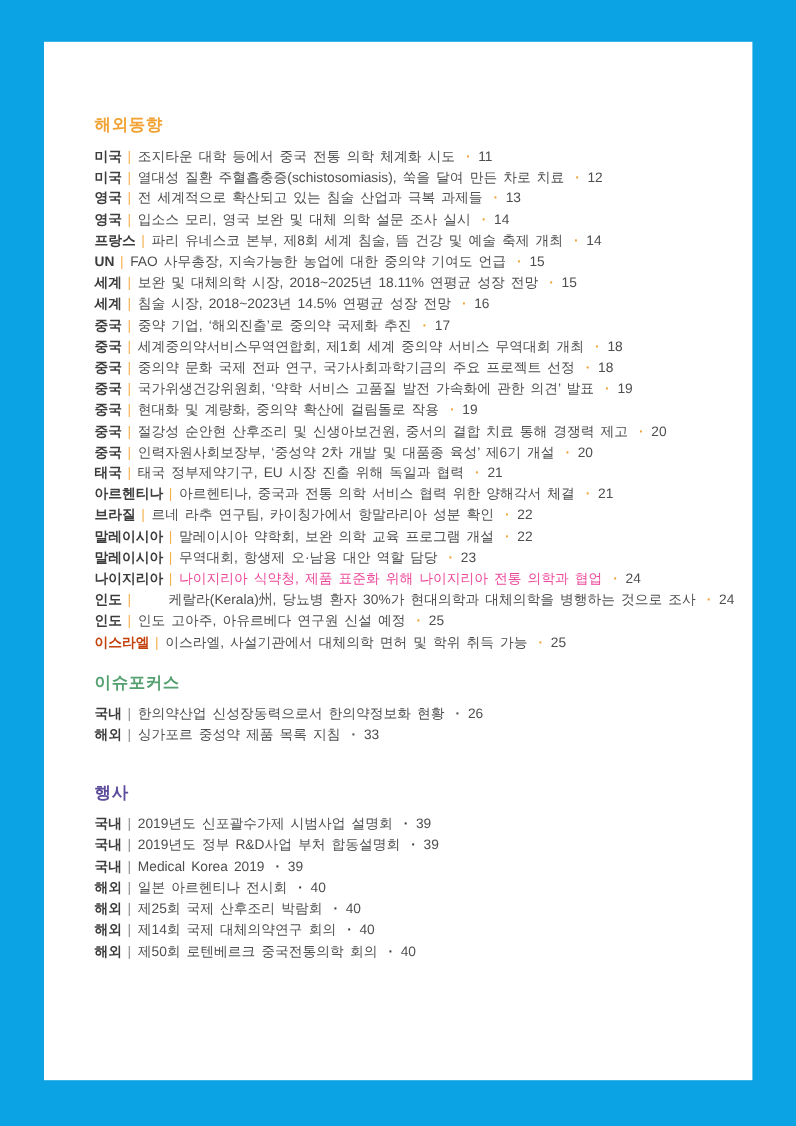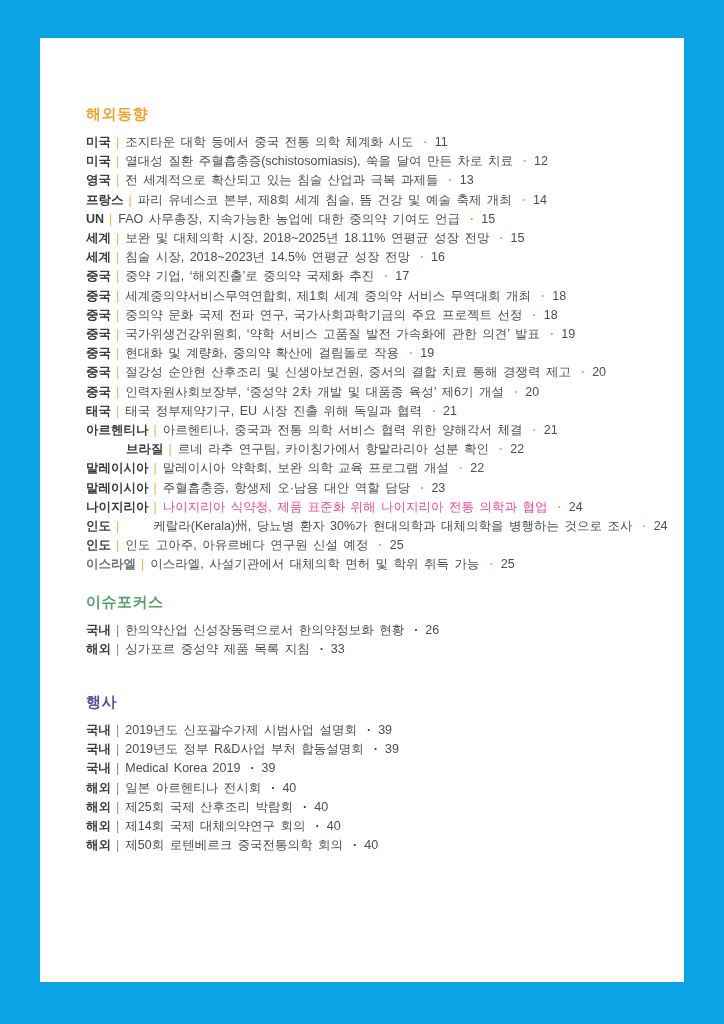--- a/index.html
+++ b/index.html
@@ -72,20 +72,21 @@
     <div id="sections">
   <section class="toc-section sec-0">
     <h2 class="section-title" style="color: rgb(242, 162, 51);">해외동향</h2>
     <ul class="toc-list">
   <li class="toc-item"><span class="label" style="color: rgb(60, 60, 60);">미국</span><span class="pipe" style="color: rgb(245, 174, 76);">|</span><span class="text" style="color: rgb(78, 78, 78);">조지타운 대학 등에서 중국 전통 의학 체계화 시도</span><span class="bullet" style="color: rgb(240, 164, 56);">·</span><span class="pagenum" style="color: rgb(78, 78, 78);">11</span></li>
 
   <li class="toc-item"><span class="label" style="color: rgb(60, 60, 60);">미국</span><span class="pipe" style="color: rgb(245, 174, 76);">|</span><span class="text" style="color: rgb(78, 78, 78);">열대성 질환 주혈흡충증(schistosomiasis), 쑥을 달여 만든 차로 치료</span><span class="bullet" style="color: rgb(240, 164, 56);">·</span><span class="pagenum" style="color: rgb(78, 78, 78);">12</span></li>
 
   <li class="toc-item"><span class="label" style="color: rgb(60, 60, 60);">영국</span><span class="pipe" style="color: rgb(245, 174, 76);">|</span><span class="text" style="color: rgb(78, 78, 78);">전 세계적으로 확산되고 있는 침술 산업과 극복 과제들</span><span class="bullet" style="color: rgb(240, 164, 56);">·</span><span class="pagenum" style="color: rgb(78, 78, 78);">13</span></li>
 
+  <li class="toc-item"><span class="label" style="color: rgb(60, 60, 60);">영국</span><span class="pipe" style="color: rgb(245, 174, 76);">|</span><span class="text" style="color: rgb(78, 78, 78);">입소스 모리, 영국 보완 및 대체 의학 설문 조사 실시</span><span class="bullet" style="color: rgb(240, 164, 56);">·</span><span class="pagenum" style="color: rgb(78, 78, 78);">14</span></li>
 
   <li class="toc-item"><span class="label" style="color: rgb(60, 60, 60);">프랑스</span><span class="pipe" style="color: rgb(245, 174, 76);">|</span><span class="text" style="color: rgb(78, 78, 78);">파리 유네스코 본부, 제8회 세계 침술, 뜸 건강 및 예술 축제 개최</span><span class="bullet" style="color: rgb(240, 164, 56);">·</span><span class="pagenum" style="color: rgb(78, 78, 78);">14</span></li>
 
   <li class="toc-item"><span class="label" style="color: rgb(60, 60, 60);">UN</span><span class="pipe" style="color: rgb(245, 174, 76);">|</span><span class="text" style="color: rgb(78, 78, 78);">FAO 사무총장, 지속가능한 농업에 대한 중의약 기여도 언급</span><span class="bullet" style="color: rgb(240, 164, 56);">·</span><span class="pagenum" style="color: rgb(78, 78, 78);">15</span></li>
 
   <li class="toc-item"><span class="label" style="color: rgb(60, 60, 60);">세계</span><span class="pipe" style="color: rgb(245, 174, 76);">|</span><span class="text" style="color: rgb(78, 78, 78);">보완 및 대체의학 시장, 2018~2025년 18.11% 연평균 성장 전망</span><span class="bullet" style="color: rgb(240, 164, 56);">·</span><span class="pagenum" style="color: rgb(78, 78, 78);">15</span></li>
 
   <li class="toc-item"><span class="label" style="color: rgb(60, 60, 60);">세계</span><span class="pipe" style="color: rgb(245, 174, 76);">|</span><span class="text" style="color: rgb(78, 78, 78);">침술 시장, 2018~2023년 14.5% 연평균 성장 전망</span><span class="bullet" style="color: rgb(240, 164, 56);">·</span><span class="pagenum" style="color: rgb(78, 78, 78);">16</span></li>
 
   <li class="toc-item"><span class="label" style="color: rgb(60, 60, 60);">중국</span><span class="pipe" style="color: rgb(245, 174, 76);">|</span><span class="text" style="color: rgb(78, 78, 78);">중약 기업, ‘해외진출’로 중의약 국제화 추진</span><span class="bullet" style="color: rgb(240, 164, 56);">·</span><span class="pagenum" style="color: rgb(78, 78, 78);">17</span></li>
@@ -99,33 +100,33 @@
   <li class="toc-item"><span class="label" style="color: rgb(60, 60, 60);">중국</span><span class="pipe" style="color: rgb(245, 174, 76);">|</span><span class="text" style="color: rgb(78, 78, 78);">현대화 및 계량화, 중의약 확산에 걸림돌로 작용</span><span class="bullet" style="color: rgb(240, 164, 56);">·</span><span class="pagenum" style="color: rgb(78, 78, 78);">19</span></li>
 
   <li class="toc-item"><span class="label" style="color: rgb(60, 60, 60);">중국</span><span class="pipe" style="color: rgb(245, 174, 76);">|</span><span class="text" style="color: rgb(78, 78, 78);">절강성 순안현 산후조리 및 신생아보건원, 중서의 결합 치료 통해 경쟁력 제고</span><span class="bullet" style="color: rgb(240, 164, 56);">·</span><span class="pagenum" style="color: rgb(78, 78, 78);">20</span></li>
 
   <li class="toc-item"><span class="label" style="color: rgb(60, 60, 60);">중국</span><span class="pipe" style="color: rgb(245, 174, 76);">|</span><span class="text" style="color: rgb(78, 78, 78);">인력자원사회보장부, ‘중성약 2차 개발 및 대품종 육성’ 제6기 개설</span><span class="bullet" style="color: rgb(240, 164, 56);">·</span><span class="pagenum" style="color: rgb(78, 78, 78);">20</span></li>
 
   <li class="toc-item"><span class="label" style="color: rgb(60, 60, 60);">태국</span><span class="pipe" style="color: rgb(245, 174, 76);">|</span><span class="text" style="color: rgb(78, 78, 78);">태국 정부제약기구, EU 시장 진출 위해 독일과 협력</span><span class="bullet" style="color: rgb(240, 164, 56);">·</span><span class="pagenum" style="color: rgb(78, 78, 78);">21</span></li>
 
   <li class="toc-item"><span class="label" style="color: rgb(60, 60, 60);">아르헨티나</span><span class="pipe" style="color: rgb(245, 174, 76);">|</span><span class="text" style="color: rgb(78, 78, 78);">아르헨티나, 중국과 전통 의학 서비스 협력 위한 양해각서 체결</span><span class="bullet" style="color: rgb(240, 164, 56);">·</span><span class="pagenum" style="color: rgb(78, 78, 78);">21</span></li>
 
-  <li class="toc-item"><span class="label" style="color: rgb(60, 60, 60); margin-left: 40px;">브라질</span><span class="pipe" style="color: rgb(245, 174, 76);">|</span><span class="text" style="color: rgb(78, 78, 78);">르네 라추 연구팀, 카이칭가에서 항말라리아 성분 확인</span><span class="bullet" style="color: rgb(240, 164, 56);">·</span><span class="pagenum" style="color: rgb(78, 78, 78);">22</span></li>
+  <li class="toc-item"><span class="label" style="color: rgb(60, 60, 60);">브라질</span><span class="pipe" style="color: rgb(245, 174, 76);">|</span><span class="text" style="color: rgb(78, 78, 78);">르네 라추 연구팀, 카이칭가에서 항말라리아 성분 확인</span><span class="bullet" style="color: rgb(240, 164, 56);">·</span><span class="pagenum" style="color: rgb(78, 78, 78);">22</span></li>
 
   <li class="toc-item"><span class="label" style="color: rgb(60, 60, 60);">말레이시아</span><span class="pipe" style="color: rgb(245, 174, 76);">|</span><span class="text" style="color: rgb(78, 78, 78);">말레이시아 약학회, 보완 의학 교육 프로그램 개설</span><span class="bullet" style="color: rgb(240, 164, 56);">·</span><span class="pagenum" style="color: rgb(78, 78, 78);">22</span></li>
 
-  <li class="toc-item"><span class="label" style="color: rgb(60, 60, 60);">말레이시아</span><span class="pipe" style="color: rgb(245, 174, 76);">|</span><span class="text" style="color: rgb(78, 78, 78);">주혈흡충증, 항생제 오·남용 대안 역할 담당</span><span class="bullet" style="color: rgb(240, 164, 56);">·</span><span class="pagenum" style="color: rgb(78, 78, 78);">23</span></li>
+  <li class="toc-item"><span class="label" style="color: rgb(60, 60, 60);">말레이시아</span><span class="pipe" style="color: rgb(245, 174, 76);">|</span><span class="text" style="color: rgb(78, 78, 78);">무역대회, 항생제 오·남용 대안 역할 담당</span><span class="bullet" style="color: rgb(240, 164, 56);">·</span><span class="pagenum" style="color: rgb(78, 78, 78);">23</span></li>
 
   <li class="toc-item"><span class="label" style="color: rgb(60, 60, 60);">나이지리아</span><span class="pipe" style="color: rgb(245, 174, 76);">|</span><span class="text" style="color: #ec4899;">나이지리아 식약청, 제품 표준화 위해 나이지리아 전통 의학과 협업</span><span class="bullet" style="color: rgb(240, 164, 56);">·</span><span class="pagenum" style="color: rgb(78, 78, 78);">24</span></li>
 
   <li class="toc-item"><span class="label" style="color: rgb(60, 60, 60);">인도</span><span class="pipe" style="color: rgb(245, 174, 76);">|</span><span class="text" style="color: rgb(78, 78, 78); margin-left: 28px;">케랄라(Kerala)州, 당뇨병 환자 30%가 현대의학과 대체의학을 병행하는 것으로 조사</span><span class="bullet" style="color: rgb(240, 164, 56);">·</span><span class="pagenum" style="color: rgb(78, 78, 78);">24</span></li>
 
   <li class="toc-item"><span class="label" style="color: rgb(60, 60, 60);">인도</span><span class="pipe" style="color: rgb(245, 174, 76);">|</span><span class="text" style="color: rgb(78, 78, 78);">인도 고아주, 아유르베다 연구원 신설 예정</span><span class="bullet" style="color: rgb(240, 164, 56);">·</span><span class="pagenum" style="color: rgb(78, 78, 78);">25</span></li>
 
-  <li class="toc-item"><span class="label" style="color: #737373;">이스라엘</span><span class="pipe" style="color: rgb(245, 174, 76);">|</span><span class="text" style="color: rgb(78, 78, 78);">이스라엘, 사설기관에서 대체의학 면허 및 학위 취득 가능</span><span class="bullet" style="color: rgb(240, 164, 56);">·</span><span class="pagenum" style="color: rgb(78, 78, 78);">25</span></li>
+  <li class="toc-item"><span class="label" style="color: #c2410c;">이스라엘</span><span class="pipe" style="color: rgb(245, 174, 76);">|</span><span class="text" style="color: rgb(78, 78, 78);">이스라엘, 사설기관에서 대체의학 면허 및 학위 취득 가능</span><span class="bullet" style="color: rgb(240, 164, 56);">·</span><span class="pagenum" style="color: rgb(78, 78, 78);">25</span></li>
 </ul>
   </section>
 
   <section class="toc-section sec-1">
     <h2 class="section-title" style="color: rgb(85, 160, 112);">이슈포커스</h2>
     <ul class="toc-list">
   <li class="toc-item"><span class="label" style="color: rgb(60, 60, 60);">국내</span><span class="pipe" style="color: rgb(140, 140, 140);">|</span><span class="text" style="color: rgb(78, 78, 78); text-align: center;">한의약산업 신성장동력으로서 한의약정보화 현황</span><span class="bullet" style="color: rgb(78, 78, 78);">·</span><span class="pagenum" style="color: rgb(78, 78, 78);">26</span></li>
 
   <li class="toc-item"><span class="label" style="color: rgb(60, 60, 60);">해외</span><span class="pipe" style="color: rgb(140, 140, 140);">|</span><span class="text" style="color: rgb(78, 78, 78);">싱가포르 중성약 제품 목록 지침</span><span class="bullet" style="color: rgb(78, 78, 78);">·</span><span class="pagenum" style="color: rgb(78, 78, 78);">33</span></li>
 </ul>

